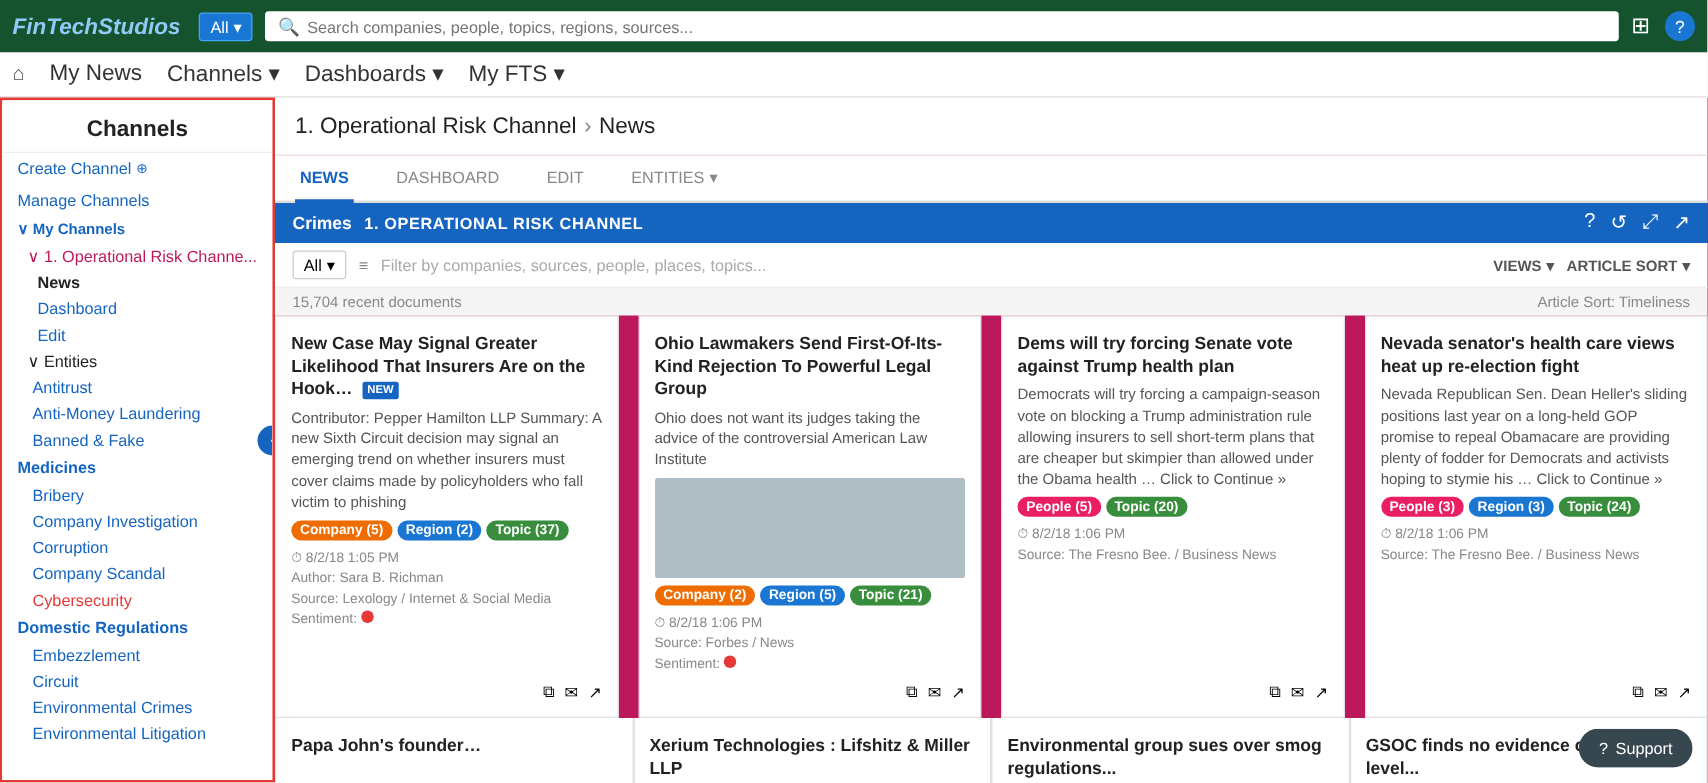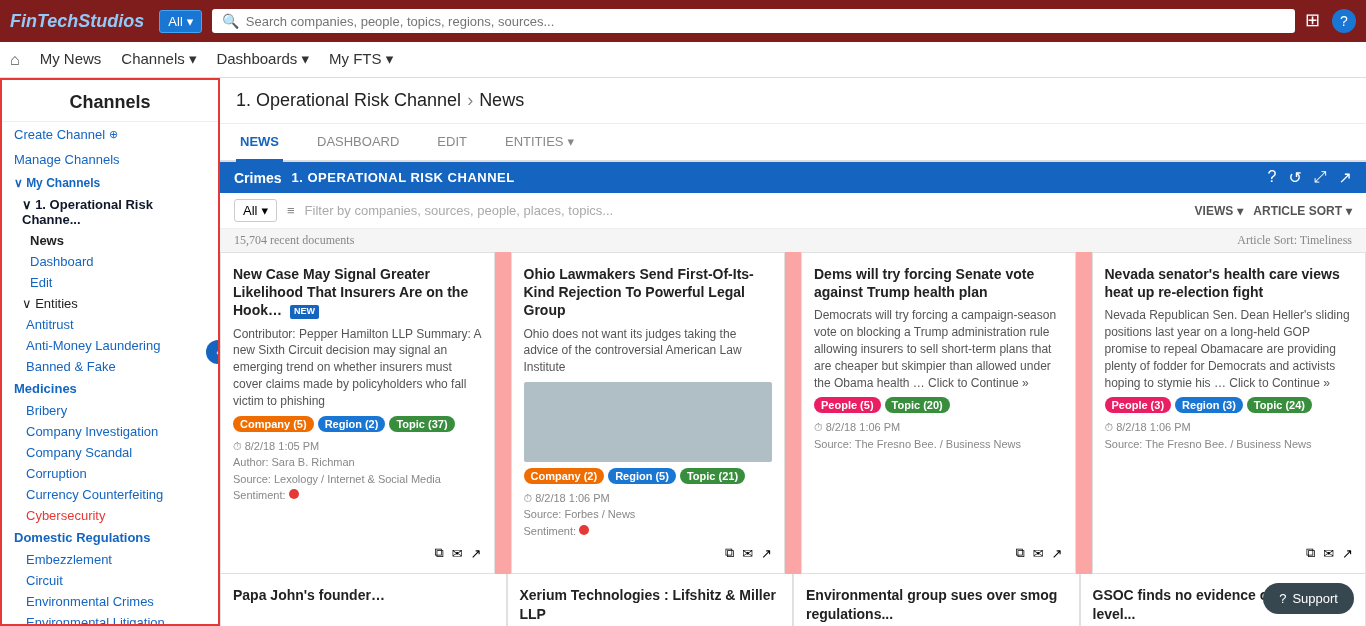--- a/index.html
+++ b/index.html
@@ -2,21 +2,21 @@
 <html><head>
   <meta charset="utf-8">
   <style>
     * { box-sizing: border-box; margin: 0; padding: 0; }
     body { font-family: Arial, sans-serif; font-size: 13px; background: #f5f5f5; overflow: hidden; }
 
     
     .top-header {
       display: flex;
       align-items: center;
-      background: #7f1d1d;
+      background: #14532d;
       height: 42px;
       padding: 0 10px;
       gap: 10px;
     }
     .logo {
       color: white;
       font-size: 18px;
       font-weight: bold;
       font-style: italic;
       white-space: nowrap;
@@ -61,21 +61,21 @@
       align-items: center;
       background: white;
       border-bottom: 1px solid #ddd;
       height: 36px;
       padding: 0 10px;
       gap: 20px;
     }
     .nav-home { font-size: 16px; color: #555; cursor: pointer; }
     .nav-item {
       color: #333;
-      font-size: 15px;
+      font-size: 18px;
       cursor: pointer;
       display: flex;
       align-items: center;
       gap: 3px;
       height: 100%;
       border-bottom: 2px solid transparent;
     }
 
     
     .main-layout {
@@ -112,22 +112,22 @@
     .sidebar-section-label {
       padding: 4px 12px;
       font-size: 12px;
       color: #1565c0;
       font-weight: bold;
       cursor: pointer;
     }
     .sidebar-channel-active {
       padding: 3px 12px 3px 20px;
       font-size: 13px;
-      font-weight: bold;
-      color: #0f172a;
+      font-weight: normal;
+      color: #be185d;
       cursor: pointer;
     }
     .sidebar-sub-item {
       padding: 3px 12px 3px 28px;
       font-size: 13px;
       color: #1565c0;
       cursor: pointer;
     }
     .sidebar-entity-header {
       padding: 3px 12px 3px 20px;
@@ -169,21 +169,21 @@
       color: white;
       font-size: 10px;
       cursor: pointer;
       z-index: 10;
     }
 
     
     .content-area {
       flex: 1;
       overflow-y: auto;
-      background: #fca5a5;
+      background: #be185d;
     }
 
     
     .breadcrumb-bar {
       background: white;
       padding: 12px 16px;
       font-size: 18px;
       display: flex;
       align-items: center;
       gap: 6px;
@@ -279,21 +279,20 @@
 
     
     .stats-bar {
       display: flex;
       justify-content: space-between;
       align-items: flex-start;
       padding: 4px 14px;
       font-size: 12px;
       color: #888;
       background: #f5f5f5;
-      font-family: Liberation Serif, serif;
     }
 
     
     .article-grid {
       display: grid;
       grid-template-columns: repeat(4, 1fr);
       gap: 16px;
       padding: 0 0 0 0;
     }
     .article-card {
@@ -460,23 +459,22 @@
     <div class="sidebar-sub-item" style="font-weight:bold;color:#222;">News</div>
     <div class="sidebar-sub-item">Dashboard</div>
     <div class="sidebar-sub-item">Edit</div>
     <div class="sidebar-entity-header">∨ Entities</div>
     <div class="sidebar-entity-item">Antitrust</div>
     <div class="sidebar-entity-item">Anti-Money Laundering</div>
     <div class="sidebar-entity-item">Banned &amp; Fake</div>
     <div class="sidebar-category">Medicines</div>
     <div class="sidebar-entity-item">Bribery</div>
     <div class="sidebar-entity-item">Company Investigation</div>
+    <div class="sidebar-entity-item">Corruption</div>
     <div class="sidebar-entity-item">Company Scandal</div>
-    <div class="sidebar-entity-item">Corruption</div>
-    <div class="sidebar-entity-item">Currency Counterfeiting</div>
     <div class="sidebar-entity-item red">Cybersecurity</div>
     <div class="sidebar-category">Domestic Regulations</div>
     <div class="sidebar-entity-item">Embezzlement</div>
     <div class="sidebar-entity-item">Circuit</div>
     <div class="sidebar-entity-item">Environmental Crimes</div>
     <div class="sidebar-entity-item">Environmental Litigation</div>
 
     <div class="collapse-btn">‹</div>
   </div>
 

